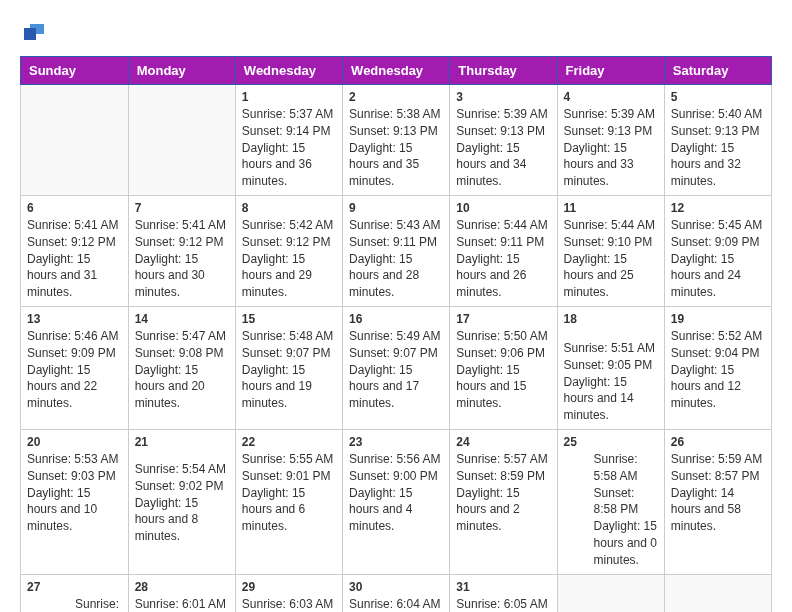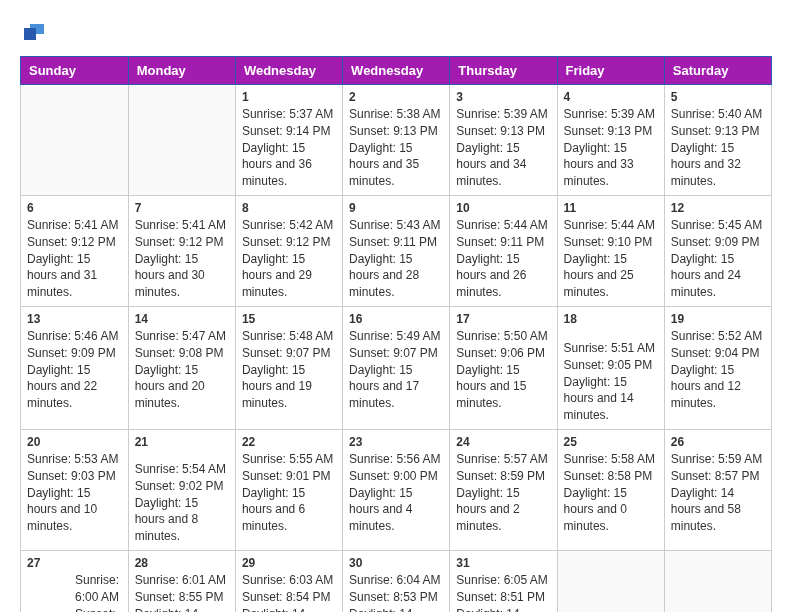--- a/index.html
+++ b/index.html
@@ -277,21 +277,21 @@
 Daylight: 15 hours and 4 minutes.</div>
         </td>
         <td>
           <span class="day-num">24</span>
           <div class="day-info" style="white-space: pre-line;">Sunrise: 5:57 AM
 Sunset: 8:59 PM
 Daylight: 15 hours and 2 minutes.</div>
         </td>
         <td>
           <span class="day-num">25</span>
-          <div class="day-info" style="white-space: pre-line;">Sunrise: 5:58 AM
+          <div class="day-info" style="white-space: pre-line; margin-left: 30px;">Sunrise: 5:58 AM
 Sunset: 8:58 PM
 Daylight: 15 hours and 0 minutes.</div>
         </td>
         <td>
           <span class="day-num">26</span>
           <div class="day-info" style="white-space: pre-line;">Sunrise: 5:59 AM
 Sunset: 8:57 PM
 Daylight: 14 hours and 58 minutes.</div>
         </td>
       </tr>

